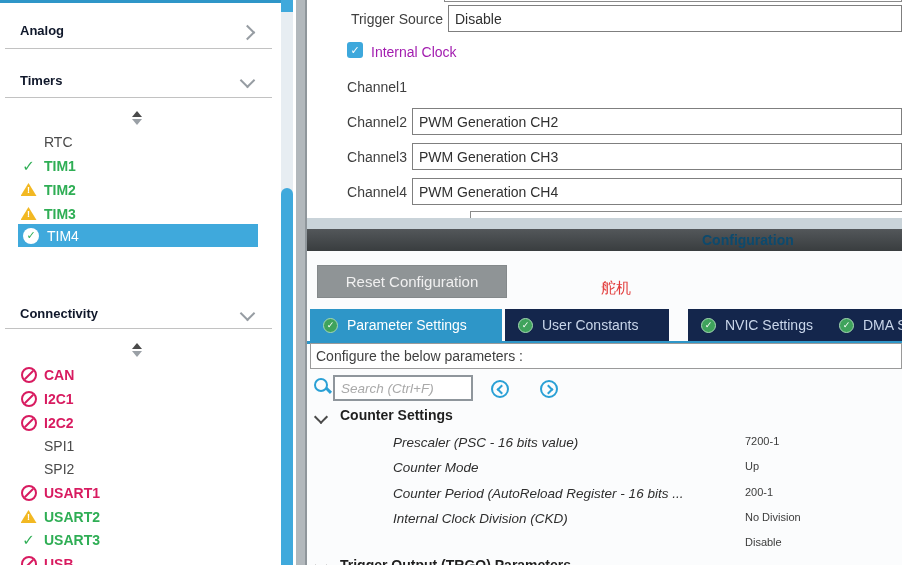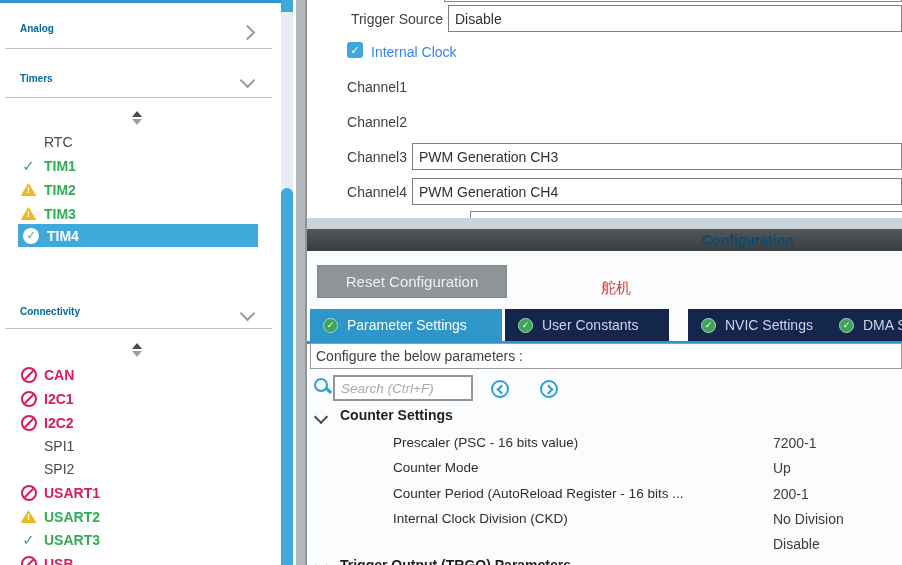--- a/index.html
+++ b/index.html
@@ -2,21 +2,21 @@
 <html><head>
 <meta charset="utf-8">
 <style>
   html,body{margin:0;padding:0;background:#fff;}
   #app{position:relative;width:902px;height:565px;overflow:hidden;background:#fff;
        font-family:"Liberation Sans","DejaVu Sans",sans-serif;}
   .abs{position:absolute;}
 
   
   .top-line{left:0;top:0;width:296px;height:3px;background:#2e96c8;}
-  .side-header{left:20px;font-size:10px;font-weight:bold;color:#0369a1;cursor:pointer;text-align:right;}
+  .side-header{left:20px;font-size:13px;font-weight:bold;color:#0f172a;cursor:pointer;text-align:right;}
   .hdr-chev{left:242px;width:9px;height:9px;border-right:2px solid #979da3;border-bottom:2px solid #979da3;}
   .chev-right{transform:rotate(-45deg);}
   .chev-down{transform:rotate(45deg);}
   .divider{left:5px;width:267px;height:1px;background:#c2c2c2;}
   .spinner{left:131px;width:12px;}
   .tri-up{width:0;height:0;border-left:5px solid transparent;border-right:5px solid transparent;border-bottom:6px solid #4a4a4a;margin:0 auto 2px auto;}
   .tri-dn{width:0;height:0;border-left:5px solid transparent;border-right:5px solid transparent;border-top:6px solid #9aa0a6;margin:0 auto;}
 
   .si{left:20px;height:17px;display:flex;align-items:center;cursor:pointer;}
   .si .ic{width:17px;height:16px;margin-right:7px;display:flex;align-items:center;justify-content:center;flex:none;}
@@ -28,21 +28,21 @@
   .glyph-check::after{content:"✓";color:#2fae55;font-size:15px;font-weight:bold;}
   .glyph-warn{width:16px;height:13px;background:#f2b822;clip-path:polygon(50% 0,100% 100%,0 100%);
               display:flex;align-items:flex-end;justify-content:center;color:#fff;font-size:9px;font-weight:bold;line-height:11px;}
   .glyph-warn::after{content:"!";}
   .glyph-block{position:relative;width:12px;height:12px;border:2px solid #d81b60;border-radius:50%;}
   .glyph-block::after{content:"";position:absolute;left:5px;top:0;width:2px;height:12px;background:#d81b60;transform:rotate(45deg);}
 
   .selected-bar{left:18px;top:224px;width:240px;height:23px;background:#3fa9dc;display:flex;align-items:center;cursor:pointer;}
   .tim4-badge{width:16px;height:16px;border-radius:50%;background:#fff;margin:0 8px 0 5px;display:flex;align-items:center;justify-content:center;flex:none;}
   .tim4-badge::after{content:"✓";color:#2fae55;font-size:11px;font-weight:bold;}
-  .selected-bar .lbl{color:#fff;font-weight:bold;font-size:14px;}
+  .selected-bar .lbl{color:#fff;font-weight:normal;font-size:14px;}
 
   .sb-track{left:281px;top:0;width:12px;height:565px;background:#e7edf2;}
   .sb-top{left:281px;top:0;width:12px;height:12px;background:#3fa9dc;}
   .sb-thumb{left:281px;top:188px;width:12px;height:377px;background:#3fa9dc;border-radius:6px 6px 0 0;cursor:pointer;}
   .vsep{left:293px;top:0;width:14px;height:565px;background:linear-gradient(90deg,#fff 0 3px,#b2b8bc 3px 12px,#8f969b 12px 14px);}
 
   
   .mode-panel{left:307px;top:0;width:595px;height:218px;background:#fff;}
   .combo{background:#fff;border:1px solid #7f7f7f;box-sizing:border-box;display:flex;align-items:center;
          padding-left:6px;font-size:14px;color:#303030;cursor:pointer;}
@@ -78,22 +78,22 @@
                 padding-left:6px;font-size:13.5px;color:#333;background:#fff;font-family:inherit;}
   .search-input::placeholder{color:#a9a9a9;font-style:italic;}
   .nav-btn{top:380px;width:18px;height:18px;border:2px solid #2aa0d5;border-radius:50%;box-sizing:border-box;
            display:flex;align-items:center;justify-content:center;cursor:pointer;}
   .nav-chev{width:5px;height:5px;border-left:2px solid #2aa0d5;border-bottom:2px solid #2aa0d5;}
   .nav-prev .nav-chev{transform:rotate(45deg);margin-left:2px;}
   .nav-next .nav-chev{transform:rotate(-135deg);margin-right:2px;}
 
   .tree-chev{width:8px;height:8px;border-right:2px solid #4a4a4a;border-bottom:2px solid #4a4a4a;transform:rotate(45deg);}
   .group-label{font-size:14px;font-weight:bold;color:#1f1f1f;white-space:nowrap;}
-  .param-label{left:393px;font-size:13.5px;color:#2e2e2e;width:348px;white-space:nowrap;overflow:hidden;}
-  .param-value{left:745px;font-size:14px;color:#3c3c3c;white-space:nowrap;cursor:pointer;margin-left:28px;}
+  .param-label{left:393px;font-size:13.5px;color:#2e2e2e;width:348px;white-space:nowrap;overflow:hidden;font-style:italic;}
+  .param-value{left:745px;font-size:11px;color:#3c3c3c;white-space:nowrap;cursor:pointer;}
 </style>
 </head>
 <body>
 
 <div id="app">
 
   <div class="abs top-line"></div>
 
   <div class="abs side-header" style="top:23px">Analog</div>
   <span class="abs hdr-chev chev-right" style="top:27px"></span>
@@ -202,24 +202,27 @@
 
   <div class="abs mode-panel"></div>
   <div class="abs partial-top"></div>
 
   <div class="abs mode-label" style="left:307px;top:11px;width:136px">Trigger Source</div>
   <div class="abs combo" style="left:448px;top:5px;width:454px;height:27px">
     <span>Disable</span>
   </div>
 
   <div class="abs checkbox"></div>
-  <div class="abs" style="left:371px;top:44px;font-size:14px;color:#3b82f6">Internal Clock</div>
+  <div class="abs" style="left:371px;top:44px;font-size:14px;color:#a21caf">Internal Clock</div>
 
   <div class="abs mode-label" style="left:307px;top:79px;width:100px">Channel1</div>
   <div class="abs mode-label" style="left:307px;top:114px;width:100px">Channel2</div>
+  <div class="abs combo" style="left:412px;top:108px;width:490px;height:27px">
+    <span>PWM Generation CH2</span>
+  </div>
   <div class="abs mode-label" style="left:307px;top:149px;width:100px">Channel3</div>
   <div class="abs combo" style="left:412px;top:143px;width:490px;height:27px">
     <span>PWM Generation CH3</span>
   </div>
   <div class="abs mode-label" style="left:307px;top:184px;width:100px">Channel4</div>
   <div class="abs combo" style="left:412px;top:178px;width:490px;height:27px">
     <span>PWM Generation CH4</span>
   </div>
 
   <div class="abs partial-bottom"></div>

